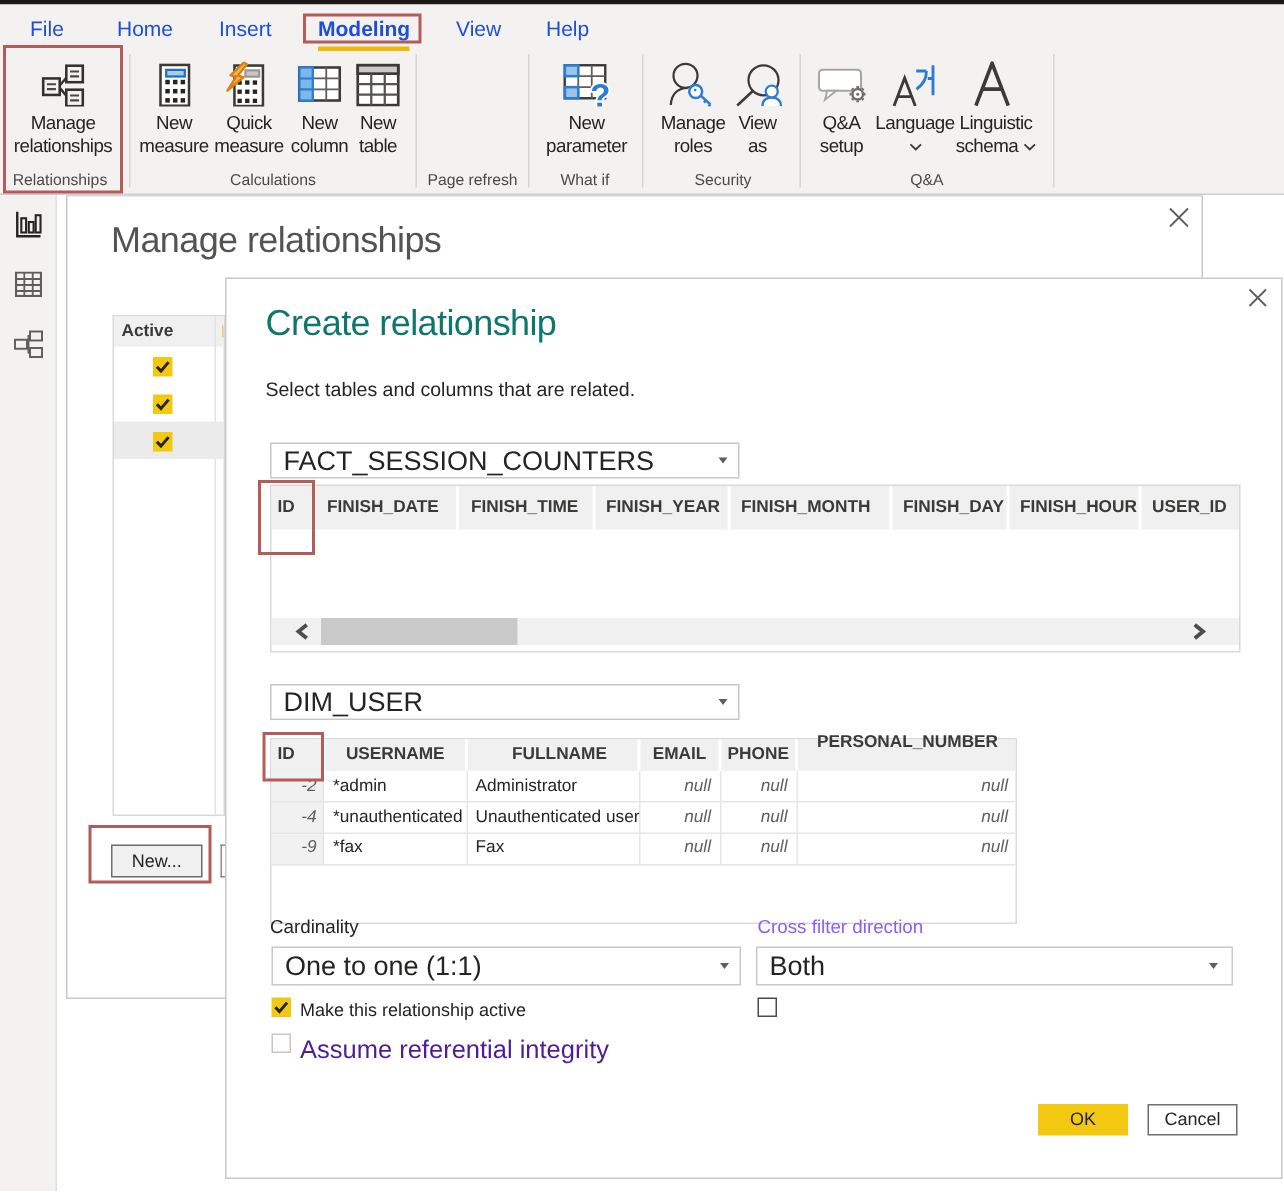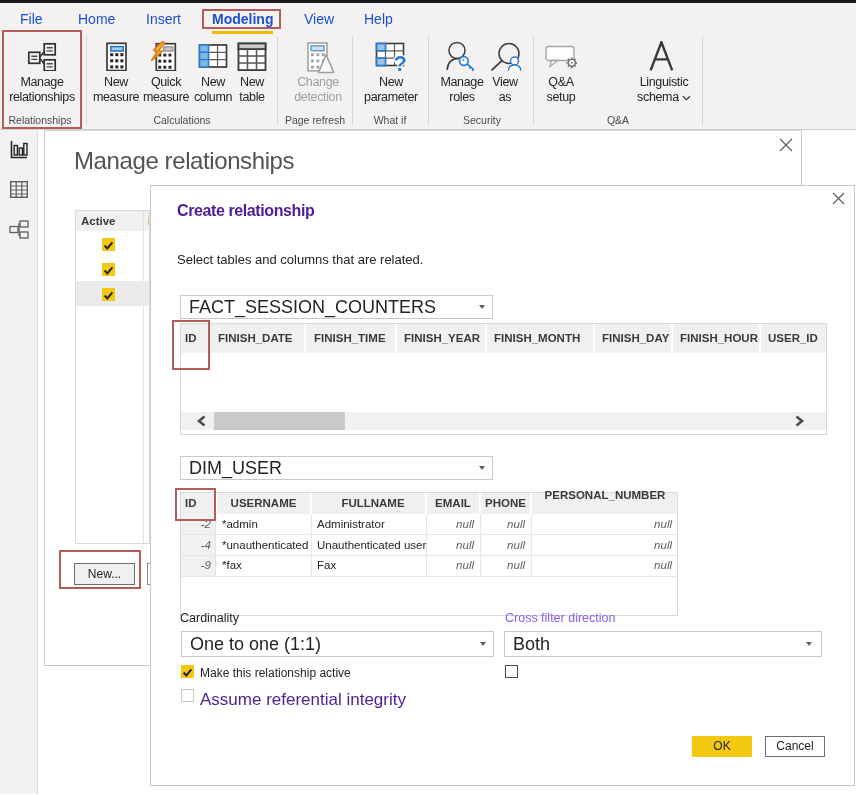--- a/index.html
+++ b/index.html
@@ -90,35 +90,20 @@
 <rect x="1.5" y="4" width="27" height="22" stroke="#3b3a39" stroke-width="1.7" fill="#fff"></rect>
 <path d="M10.5,4 V26 M19.5,4 V26 M1.5,11.3 H28.5 M1.5,18.6 H28.5" stroke="#605e5c" stroke-width="1.2" fill="none"></path>
 <rect x="1.6" y="4" width="8.9" height="22" fill="#7db8e8" stroke="#2b7cd3" stroke-width="1.5"></rect>
 <path d="M1.6,11.3 H10.5 M1.6,18.6 H10.5" stroke="#2b7cd3" stroke-width="1.4" fill="none"></path>
 </svg>New<br>column</div>
 <div class="rbtn" style="left:207px;width:90px" id="rb-nt"><svg width="30" height="30" viewBox="0 0 30 30">
 <rect x="1.5" y="2.5" width="27" height="26.6" stroke="#3b3a39" stroke-width="1.8" fill="#fff"></rect>
 <rect x="1.5" y="2.5" width="27" height="5.6" fill="#cccac8" stroke="#3b3a39" stroke-width="1.8"></rect>
 <path d="M10.5,8.1 V29.1 M19.5,8.1 V29.1 M1.5,15 H28.5 M1.5,22 H28.5" stroke="#55534f" stroke-width="1.5" fill="none"></path>
 </svg>New<br>table</div>
-<div class="rbtn" style="left:273px;width:90px;color:#a19f9d" id="rb-cd"><svg width="32" height="30" viewBox="0 0 32 30" style="overflow:visible">
-<rect x="6" y="2" width="19" height="27.8" stroke="#a19f9d" stroke-width="1.5" fill="#fff"></rect>
-<rect x="9" y="4.8" width="13" height="4.9" fill="#d3e2f2" stroke="#5b9bd5" stroke-width="1.4"></rect>
-<g fill="#a5a3a1">
-<rect x="9" y="12.3" width="2.9" height="2.9"></rect>
-          <rect x="14.4" y="12.3" width="2.9" height="2.9"></rect>
-          <rect x="19.8" y="12.3" width="2.9" height="2.9"></rect>
-<rect x="9" y="18.5" width="2.9" height="2.9"></rect>
-          <rect x="14.4" y="18.5" width="2.9" height="2.9"></rect>
-          <rect x="19.8" y="18.5" width="2.9" height="2.9"></rect>
-<rect x="9" y="24.7" width="2.9" height="2.9"></rect>
-          <rect x="14.4" y="24.7" width="2.9" height="2.9"></rect>
-</g>
-<polygon points="16.4,31.6 31.8,31.6 24.1,13.6" fill="#faf9f8" stroke="#a19f9d" stroke-width="1.5" stroke-linejoin="round"></polygon>
-      </svg>Change<br>detection</div>
 <div class="rbtn" style="left:346px;width:90px" id="rb-np"><svg width="32" height="30" viewBox="0 0 32 30">
 <rect x="1.5" y="2.5" width="27" height="22" stroke="#3b3a39" stroke-width="1.6" fill="#fff"></rect>
 <path d="M10.5,2.5 V24.5 M19.5,2.5 V24.5 M1.5,9.8 H28.5 M1.5,17.1 H28.5" stroke="#605e5c" stroke-width="1.2" fill="none"></path>
 <rect x="1.6" y="2.6" width="8.9" height="7.2" fill="#9dc3e6" stroke="#2b7cd3" stroke-width="1.7"></rect>
 <rect x="1.6" y="17.1" width="8.9" height="7.4" fill="#9dc3e6" stroke="#2b7cd3" stroke-width="1.7"></rect>
 <text x="18.5" y="30" font-size="22" font-weight="bold" fill="#2b7cd3" font-family="Liberation Sans, sans-serif" style="paint-order:stroke" stroke="#fff" stroke-width="2.5">?</text>
 </svg>New<br>parameter</div>
 <div class="rbtn" style="left:417px;width:90px" id="rb-mro"><svg width="32" height="30" viewBox="0 0 32 30">
 <circle cx="11" cy="9.5" r="8" stroke="#3b3a39" stroke-width="1.5" fill="none"></circle>
 <path d="M1.2,29 C1.6,21.5 6,17.8 12.5,17.6" stroke="#3b3a39" stroke-width="1.5" fill="none"></path>
@@ -134,20 +119,26 @@
 </svg>View<br>as</div>
 <div class="rbtn" style="left:516px;width:90px" id="rb-qa"><svg width="32" height="30" viewBox="0 0 32 30">
 <rect x="1" y="5.5" width="28" height="14" rx="2.5" stroke="#a8a6a4" stroke-width="1.4" fill="#fff"></rect>
 <polygon points="6.5,19.5 5,25.5 12.5,19.5" fill="#fff" stroke="#a8a6a4" stroke-width="1.3"></polygon>
 <g stroke="#6f6d6b" fill="#fff">
 <circle cx="26.8" cy="21.8" r="3.5" stroke-width="1.6"></circle>
 <path d="M26.8,17.6 V16.4 M26.8,26 V27.2 M22.6,21.8 H21.4 M31,21.8 H32.2 M23.8,18.8 L23,18 M29.8,24.8 L30.6,25.6 M29.8,18.8 L30.6,18 M23.8,24.8 L23,25.6" stroke-width="1.8"></path>
 <circle cx="26.8" cy="21.8" r="1" fill="#6f6d6b" stroke="none"></circle>
 </g>
       </svg>Q&amp;A<br>setup</div>
+<div class="rbtn" style="left:565px;width:90px" id="rb-lang"><svg width="30" height="30" viewBox="0 0 30 30">
+<path d="M1,29.6 L8.1,11 L15.2,29.6 M3.4,23.4 H12.8" stroke="#3b3a39" stroke-width="1.9" fill="none"></path>
+<path d="M15.8,6.3 H22.6 M22.6,6.3 Q22.8,13.5 16,18.5 M27,2.5 V22.5 M23.5,11.3 H27" stroke="#2b7cd3" stroke-width="1.9" fill="none"></path>
+</svg>Language<br><svg class="chev" width="9" height="6" viewBox="0 0 9 6">
+        <path d="M1,1.2 L4.5,4.6 L8,1.2" stroke="#3b3a39" stroke-width="1.2" fill="none"></path>
+      </svg></div>
 <div class="rbtn" style="left:619px;width:90px" id="rb-ls"><svg width="30" height="30" viewBox="0 0 30 30">
 <path d="M1.6,29.4 L12.4,1.2 L23.2,29.4 M5.8,18.4 H19" stroke="#3b3a39" stroke-width="2.4" fill="none"></path>
 </svg>Linguistic<br>schema <svg class="chev" width="9" height="6" viewBox="0 0 9 6">
         <path d="M1,1.2 L4.5,4.6 L8,1.2" stroke="#3b3a39" stroke-width="1.2" fill="none"></path>
       </svg></div>
 
 <div class="redbox" style="left:2px;top:30px;width:80px;height:99px"></div>
 
 <div class="abs" style="left:0;top:130px;width:38px;height:664px;background:#f3f2f1;border-right:1px solid #e1dfdd"></div>
 <div class="abs" id="sb-icons">
@@ -195,21 +186,21 @@
       </svg></div>
 <div class="cb" style="left:102px;top:288px;background:#f2c811"><svg width="13" height="13" viewBox="0 0 13 13">
         <path d="M2.6,6.5 L5.3,9.4 L10.4,3.4" stroke="#252423" stroke-width="2" fill="none"></path>
       </svg></div>
 
 <div class="abs" style="left:74px;top:563px;width:61px;height:22px;background:#f0f0f0;border:1px solid #6f6e6d;text-align:center;font-size:12px;color:#252423;line-height:20px">New...</div>
 <div class="abs" style="left:147px;top:563px;width:3px;height:22px;background:#fff;border:1px solid #8a8a8a;border-right:none"></div>
 <div class="redbox" style="left:59px;top:550px;width:82px;height:39px"></div>
 
 <div class="abs" style="left:150px;top:185px;width:705px;height:601px;background:#fff;border:1px solid #c8c8c8"></div>
-<div class="abs" style="left:177px;top:202px;font-size:16px;font-weight:700;color:#4c1d95;letter-spacing:-0.4px">Create relationship</div>
+<div class="abs" style="left:177px;top:202px;font-size:24px;font-weight:400;color:#0f766e;letter-spacing:-0.4px">Create relationship</div>
 <svg class="abs" style="left:832px;top:192px" width="13" height="13" viewBox="0 0 13 13">
       <path d="M1,1 L12,12 M12,1 L1,12" stroke="#605e5c" stroke-width="1.2" fill="none"></path>
     </svg>
 <div class="abs" style="left:177px;top:252px;font-size:13px;color:#252423">Select tables and columns that are related.</div>
 
 <div class="ddown" style="left:180px;top:295px;width:313px;height:24px">FACT_SESSION_COUNTERS</div>
 <div class="ddarrow" style="left:479px;top:305px"></div>
 
 <div class="abs" id="tbl1" style="left:180px;top:323px;width:647px;height:112px;border:1px solid #d9d9d9;background:#fff"></div>
 <div class="abs" style="left:181px;top:324px;width:645px;height:29px;background:#f0f0f0"></div>

